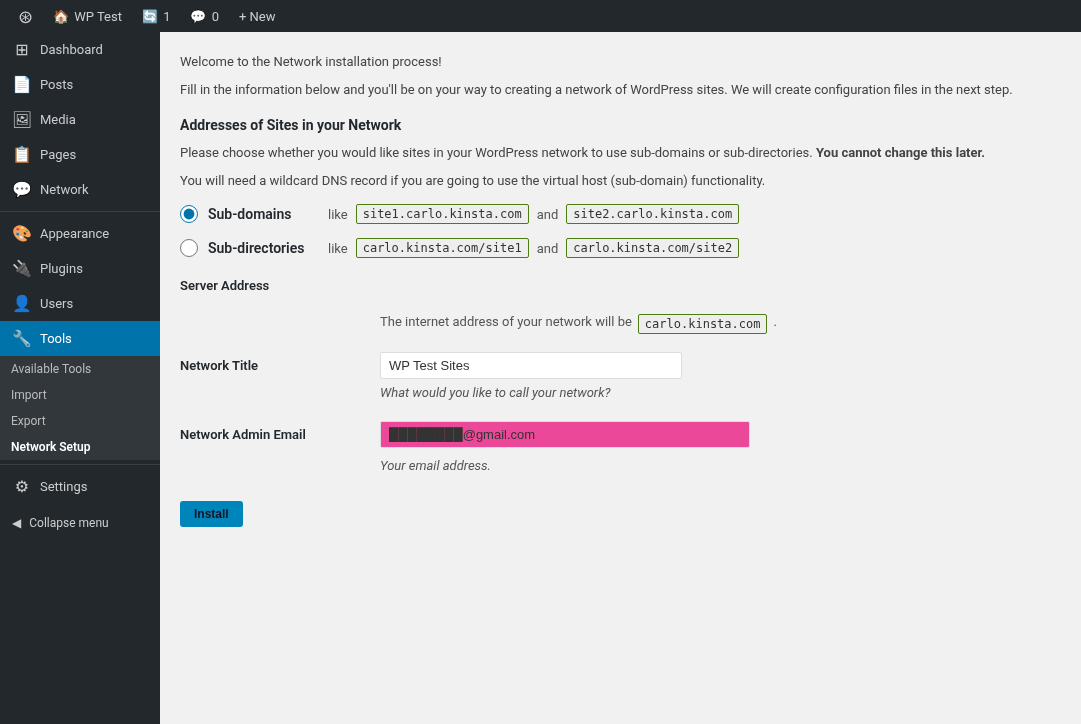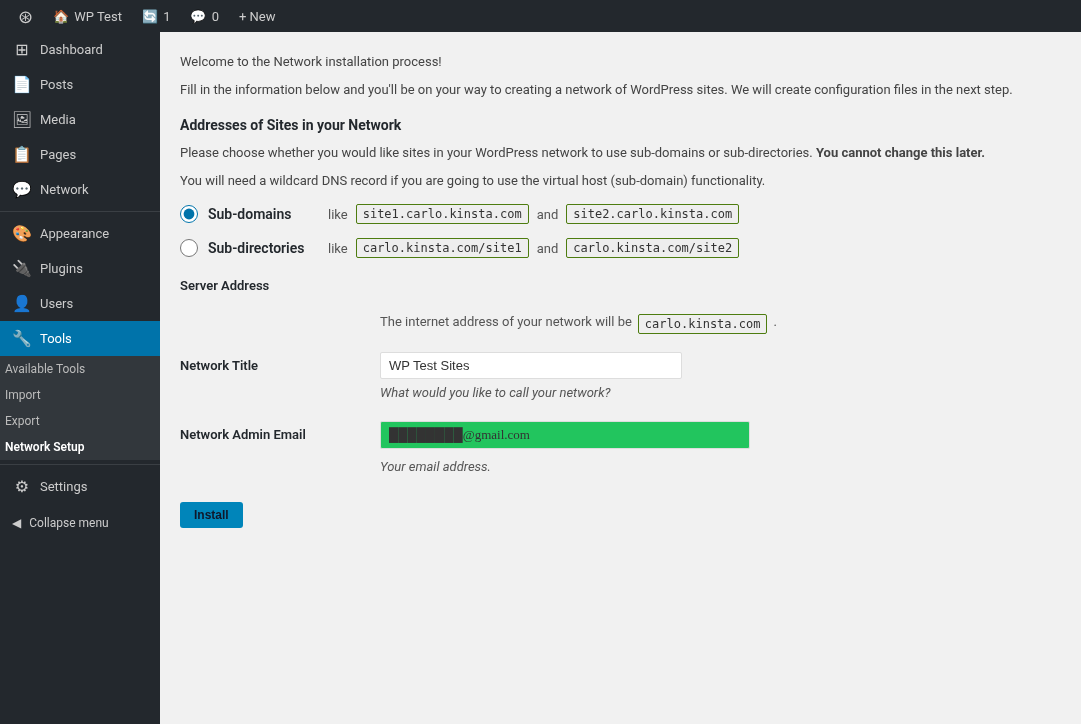--- a/index.html
+++ b/index.html
@@ -45,21 +45,21 @@
       gap: 8px;
       padding: 8px 12px;
       color: #ccc;
       font-size: 13px;
       cursor: pointer;
       text-decoration: none;
     }
     .sidebar-item.active { background: #0073aa; color: #fff; }
     .sidebar-item .icon { font-size: 16px; width: 20px; text-align: center; flex-shrink: 0; }
     .sidebar-submenu { background: #32373c; }
-    .sidebar-submenu .sidebar-item { padding: 6px 12px 6px 5px; font-size: 12px; color: #bbb; }
+    .sidebar-submenu .sidebar-item { padding: 6px 12px 6px 11px; font-size: 12px; color: #bbb; }
     .sidebar-submenu .sidebar-item.active-sub { color: #fff; font-weight: 600; }
     .sidebar-divider { height: 1px; background: #3a3f44; margin: 4px 0; }
 
     .collapse-menu {
       display: flex;
       align-items: center;
       gap: 8px;
       padding: 8px 12px;
       color: #ccc;
       font-size: 12px;
@@ -293,21 +293,21 @@
         <input type="text" id="network-title" value="WP Test Sites" style="">
         <p class="hint-text">What would you like to call your network?</p>
       </div>
     </div>
 
     
     <div class="details-row">
       <div class="details-label">Network Admin Email</div>
       <div class="details-value">
         <div style="display:flex; align-items:center; margin-bottom:4px;">
-          <input type="text" id="network-admin-email" style="width: 370px; padding: 5px 8px; border: 1px solid rgb(221, 221, 221); border-radius: 2px; font-size: 13px; background: #22c55e; color: rgb(51, 51, 51); font-family: Liberation Serif, serif;" value="████████@gmail.com">
+          <input type="text" id="network-admin-email" style="width: 370px; padding: 5px 8px; border: 1px solid rgb(221, 221, 221); border-radius: 2px; font-size: 13px; background: #ec4899; color: rgb(51, 51, 51);" value="████████@gmail.com">
         </div>
         <p class="hint-text">Your email address.</p>
       </div>
     </div>
 
     
     <button class="install-btn">Install</button>
   </div>
 </div>
 

